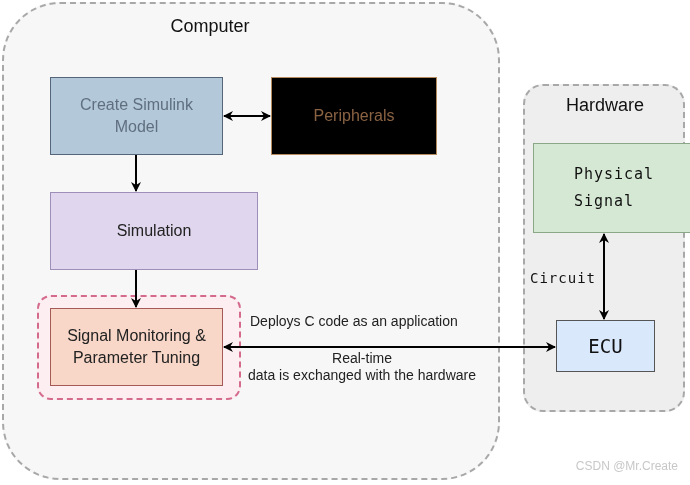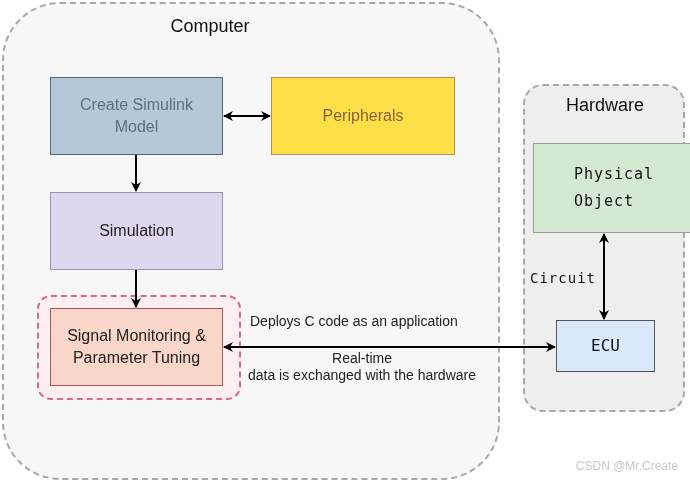--- a/index.html
+++ b/index.html
@@ -4,26 +4,26 @@
 <style>
   html, body { margin:0; padding:0; background:#ffffff; }
   body { width:690px; height:485px; position:relative; overflow:hidden; font-family:"Liberation Sans", sans-serif; }
   .abs { position:absolute; box-sizing:border-box; }
   .container { border:2px dashed #a8a8a8; }
   #computer { left:2px; top:2px; width:498px; height:478px; border-radius:58px; background:#f7f7f7; }
   #hardware { left:523px; top:84px; width:162px; height:328px; border-radius:20px; background:#eeeeee; }
   .ctitle { font-weight:normal; font-size:18px; color:#111; text-align:center; }
   .box { display:flex; align-items:center; justify-content:center; text-align:center; font-size:16px; line-height:22px; }
   #b-model { left:50px; top:77px; width:173px; height:78px; background:#b3c8d9; border:1px solid #55667a; color:#5f6f80; }
-  #b-periph { left:271px; top:77px; width:184px; height:78px; background:#fde047; border:1px solid #b58a5d; color:#8a6343; }
-  #b-sim { left:50px; top:192px; width:173px; height:78px; background:#e0d6ee; border:1px solid #9d8fb7; color:#222; }
+  #b-periph { left:271px; top:77px; width:166px; height:78px; background:#000000; border:1px solid #b58a5d; color:#8a6343; }
+  #b-sim { left:50px; top:192px; width:208px; height:78px; background:#e0d6ee; border:1px solid #9d8fb7; color:#222; }
   #b-sig-outline { left:37px; top:295px; width:204px; height:105px; border:2px dashed #d46a8c; border-radius:14px; background:#fdeef2; }
   #b-sig { left:50px; top:308px; width:173px; height:78px; background:#f8d7c8; border:1px solid #a45a57; color:#222; }
   #b-phys { left:533px; top:143px; width:162px; height:90px; background:#d5e8d4; border:1px solid #8aa888; color:#111; font-family:"DejaVu Sans Mono", monospace; font-size:15px; line-height:27px; letter-spacing:1px; }
-  #b-ecu { left:556px; top:320px; width:99px; height:52px; background:#dae8fc; border:1px solid #555; color:#111; font-family:"DejaVu Sans Mono", monospace; font-size:16px; }
+  #b-ecu { left:556px; top:320px; width:99px; height:52px; background:#dae8fc; border:1px solid #555; color:#111; font-family:"DejaVu Sans Mono", monospace; font-size:19px; }
   .label { font-size:14px; color:#222; white-space:nowrap; }
   .mono { font-family:"DejaVu Sans Mono", monospace; font-size:14px; color:#111; letter-spacing:1px; }
   svg { position:absolute; left:0; top:0; }
   #watermark { right:12px; bottom:12px; font-size:12px; color:#c8c8c8; }
 </style>
 </head>
 <body>
 
 <div id="computer" class="abs container"></div>
 <div class="abs ctitle" style="left:150px;top:16px;width:120px;">Computer</div>
@@ -43,21 +43,21 @@
 <div id="b-sig-outline" class="abs"></div>
 <div id="b-sig" class="abs box">
   <div>
     <div>Signal Monitoring &amp;</div>
     <div>Parameter Tuning</div>
   </div>
 </div>
 <div id="b-phys" class="abs box">
   <div style="text-align:left;">
     <div>Physical</div>
-    <div>Object</div>
+    <div>Signal</div>
   </div>
 </div>
 <div id="b-ecu" class="abs box">
   <span>ECU</span>
 </div>
 
 <svg width="690" height="485">
   <defs>
     <marker id="ah" markerWidth="10" markerHeight="10" refX="9" refY="5" orient="auto-start-reverse" markerUnits="userSpaceOnUse">
       <path d="M0,0 L10,5 L0,10 L3,5 Z" fill="#000"></path>

